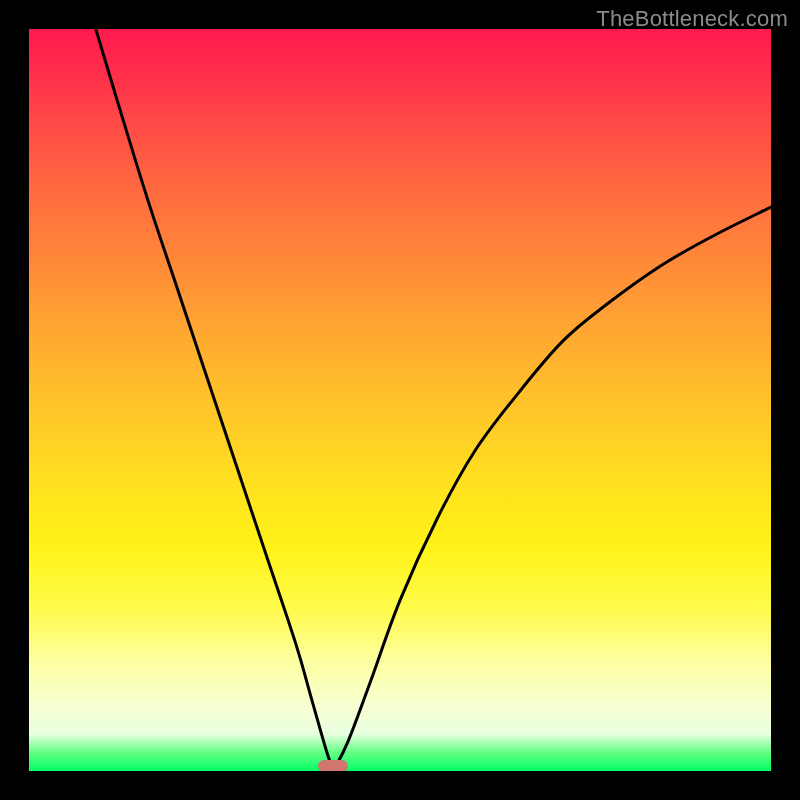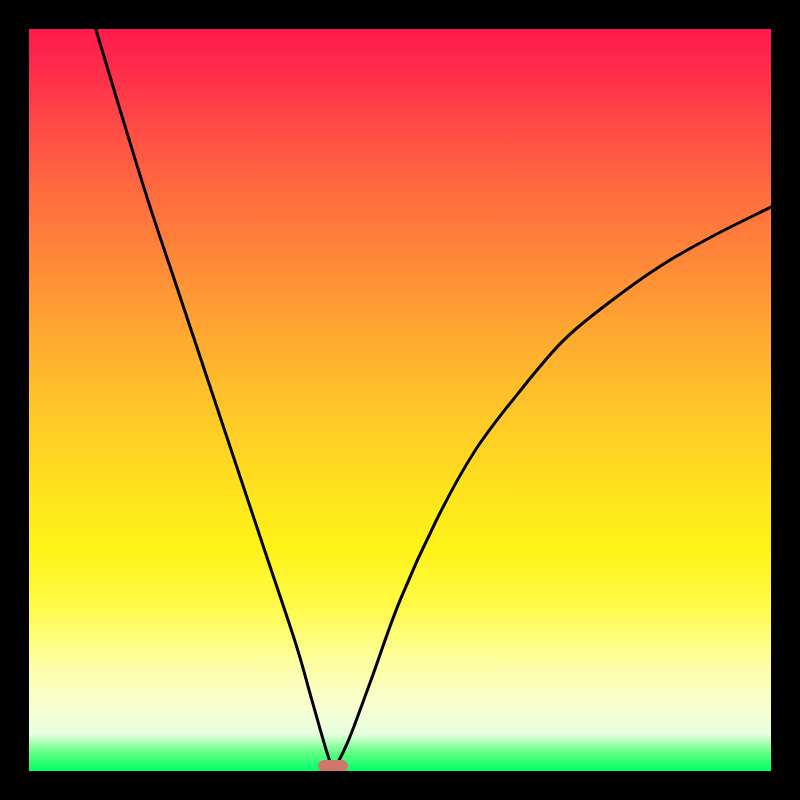--- a/index.html
+++ b/index.html
@@ -54,13 +54,14 @@
 
   <svg class="curve" viewBox="0 0 742 742" preserveAspectRatio="none">
     <path id="curve-left" fill="none" stroke="#000" stroke-width="3" stroke-linecap="round" d="M 66.78 0 C 70.7868 13.355999999999987, 79.6908 43.48119999999994, 89.03999999999999 74.19999999999993 C 98.38919999999999 104.91879999999992, 108.0352 137.26999999999995, 118.72 170.65999999999997 C 129.4048 204.04999999999998, 137.7152 227.6456, 148.4 259.7 C 159.0848 291.7544, 167.3952 316.68559999999997, 178.07999999999998 348.73999999999995 C 188.76479999999998 380.79439999999994, 197.07520000000002 405.7256, 207.76000000000002 437.78000000000003 C 218.44480000000001 469.8344000000001, 226.7552 494.76560000000006, 237.44 526.82 C 248.1248 558.8744, 259.1064 590.4836, 267.12 615.86 C 275.1336 641.2364, 276.6176 649.1016, 281.96 667.8 C 287.3024 686.4984, 292.7932 706.384, 296.8 719.74 C 300.8068 733.096, 302.88439999999997 737.9932, 304.21999999999997 742"></path>
     <path id="curve-right" fill="none" stroke="#000" stroke-width="3" stroke-linecap="round" d="M 304.21999999999997 742 C 306.89119999999997 736.6576, 312.382 728.3472, 319.06 712.32 C 325.738 696.2928, 331.9708 678.3364, 341.32 652.96 C 350.6692 627.5836, 358.9796 600.7232, 371 571.34 C 383.0204 541.9568, 394.744 516.432, 408.1 489.71999999999997 C 421.456 463.008, 430.5084 445.6452, 445.2 422.94 C 459.8916 400.2348, 473.69280000000003 383.614, 489.72 363.58 C 505.7472 343.546, 518.2128 327.66720000000004, 534.24 311.64000000000004 C 550.2672 295.61280000000005, 561.3972 287.896, 578.76 274.54 C 596.1228 261.184, 612.0015999999999 249.46039999999994, 630.6999999999999 237.43999999999994 C 649.3983999999999 225.41959999999995, 662.606 218.4448, 682.64 207.76 C 702.674 197.0752, 731.3152 183.42240000000004, 742 178.08000000000004"></path>
   </svg>
 
   <div class="bump" style="left: 333.22px; top: 766px;"></div>
 
   <div class="frame"></div>
 
+  <div class="watermark">TheBottleneck.com</div>
 </div>
 
 </body></html>

